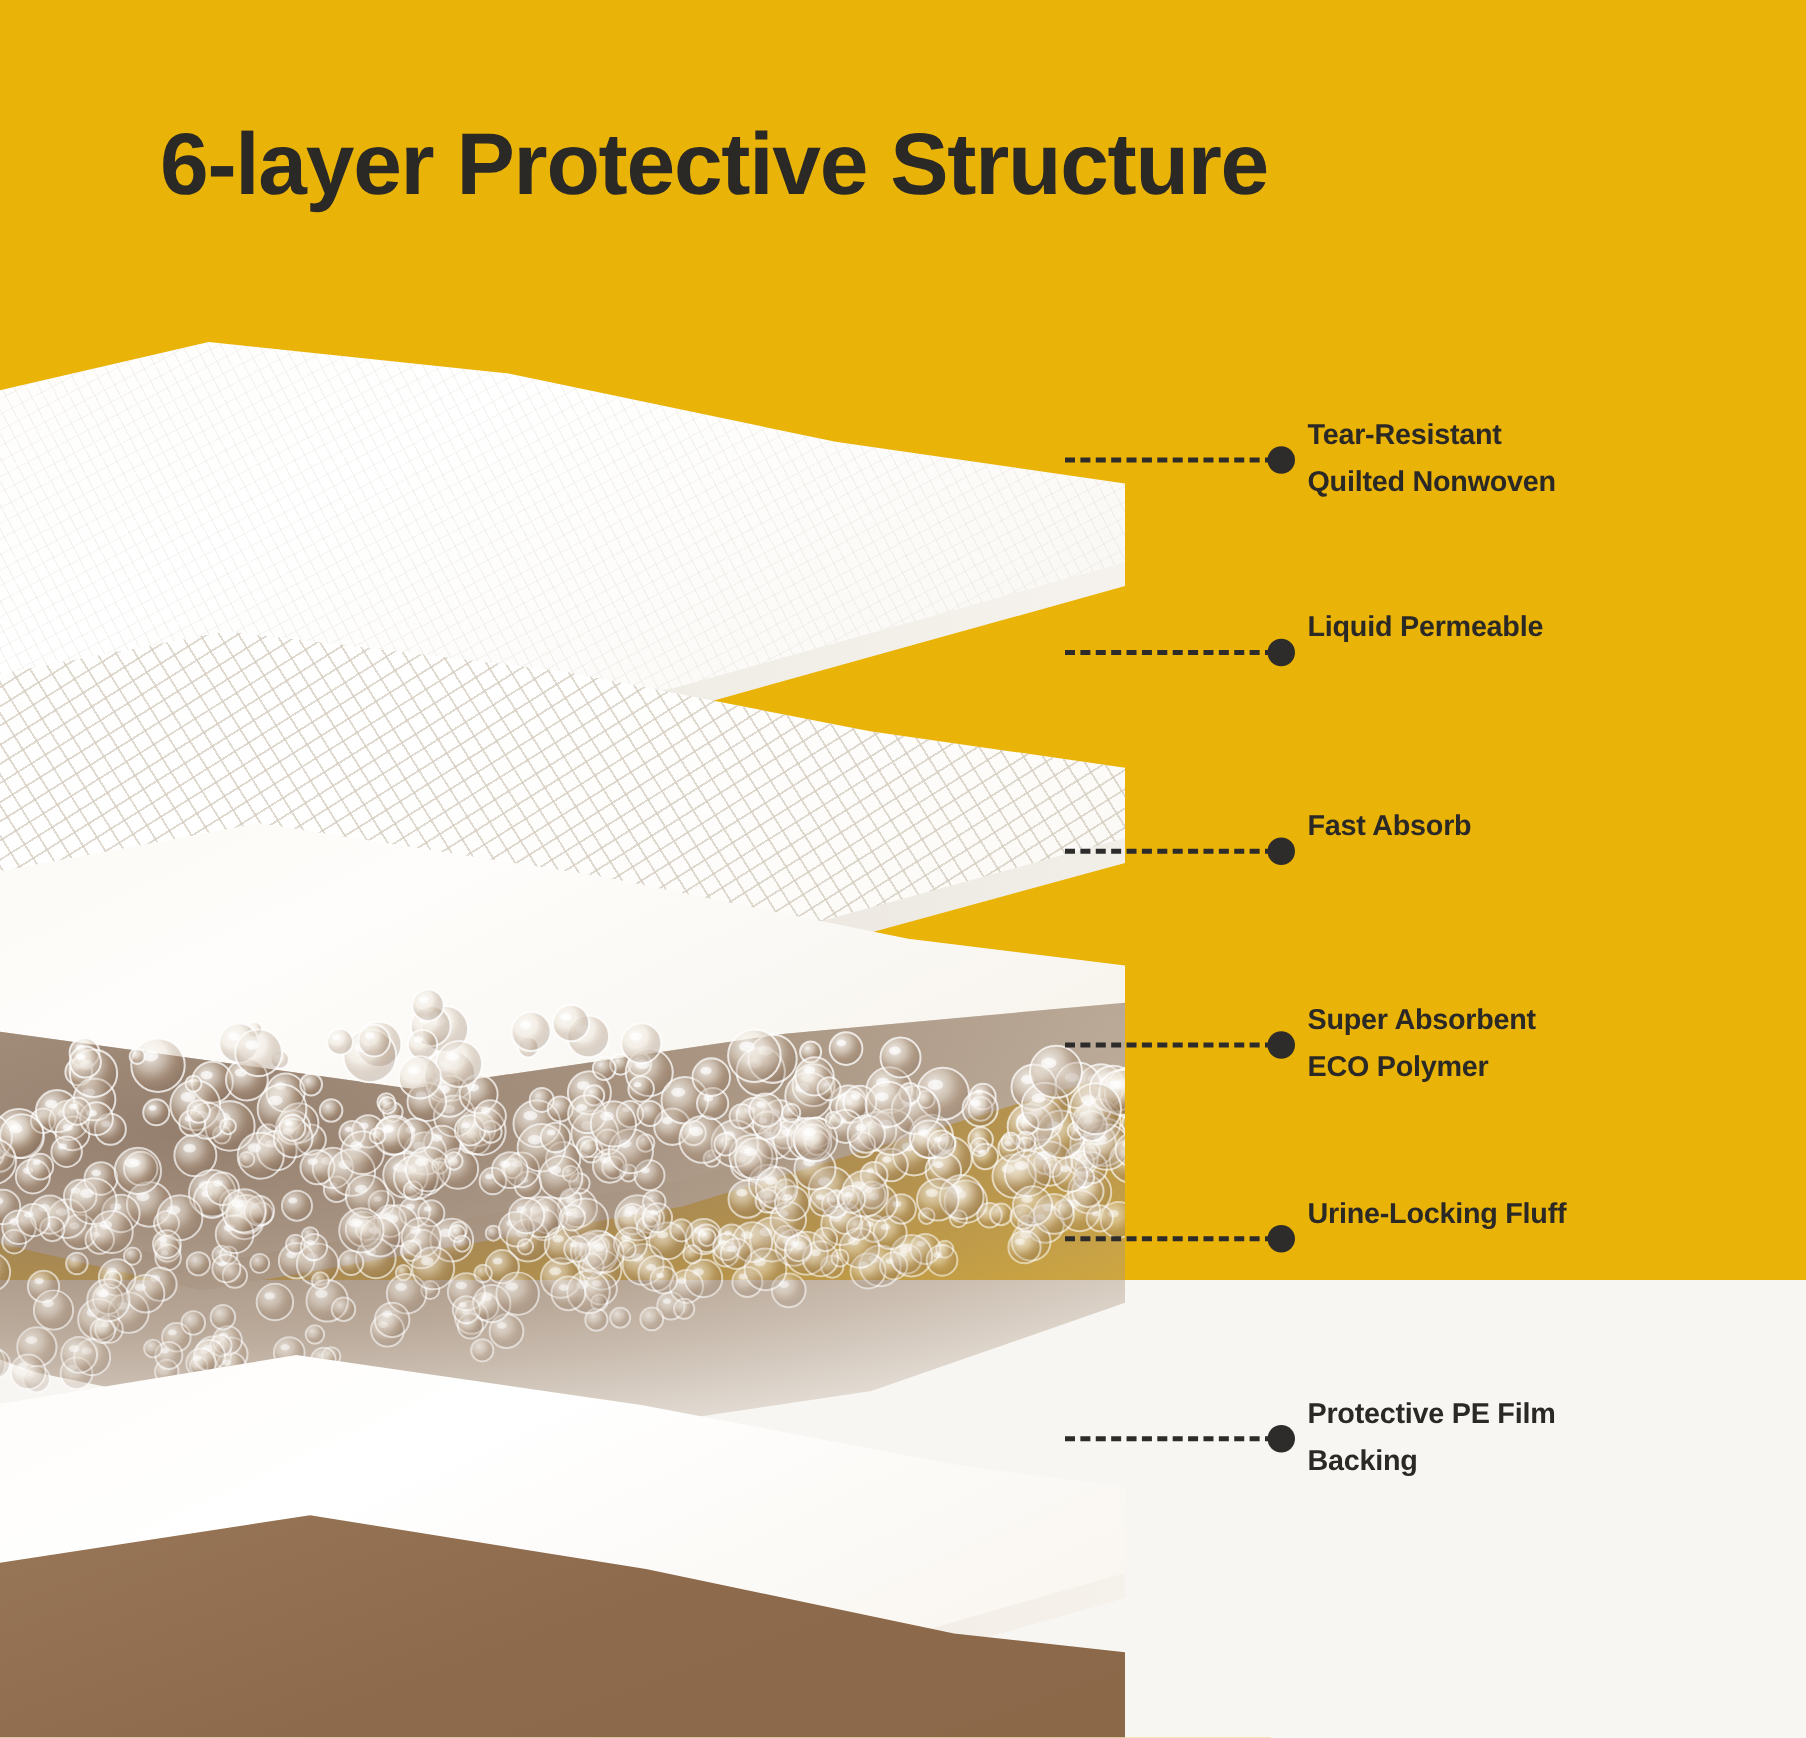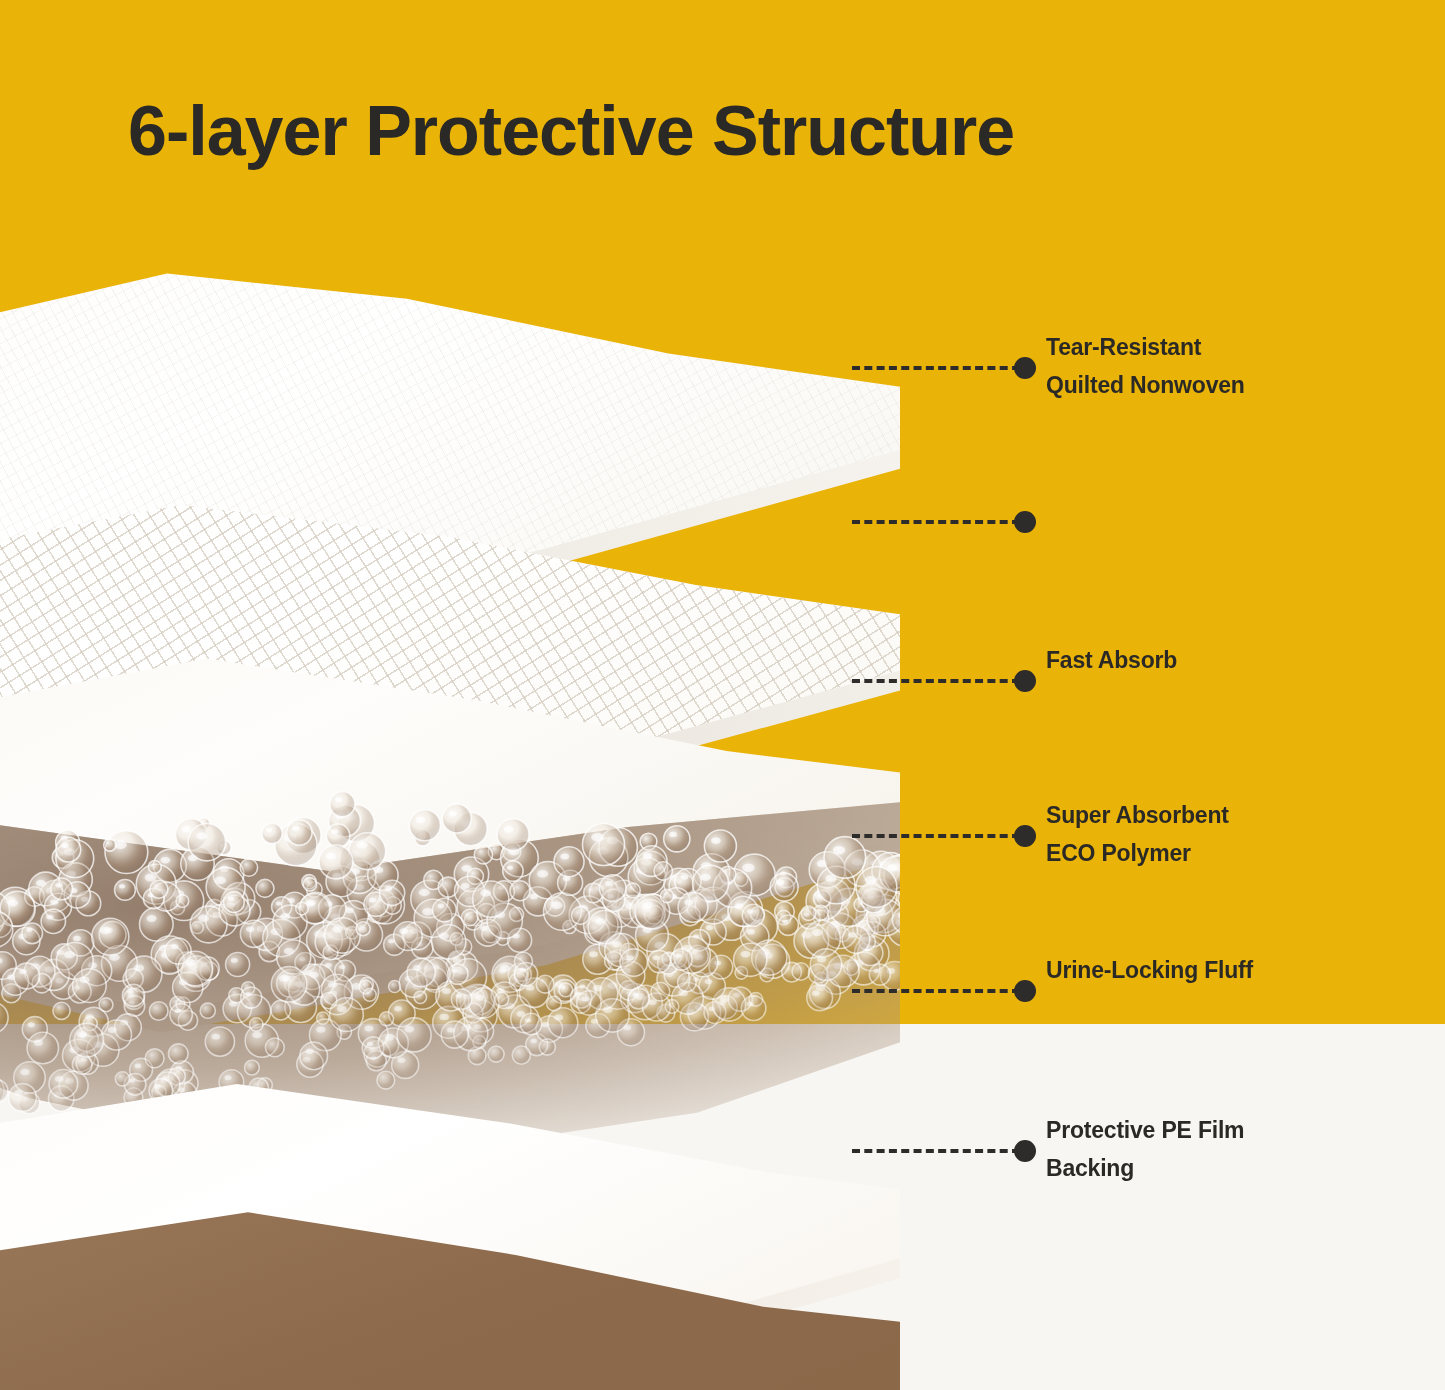--- a/index.html
+++ b/index.html
@@ -1275,20 +1275,21 @@
         <div class="dot" style="background: rgb(46, 44, 42);"></div>
         <div class="calloutText">
           <span class="l2">Tear-Resistant</span>
           <span class="l2">Quilted Nonwoven</span>
         </div>
       </div>
       <div class="callout" style="top: 522px;">
         <div class="lead"></div>
         <div class="dot" style="background: rgb(46, 44, 42);"></div>
         <div class="calloutText">
+          <span class="l2">Liquid Permeable</span>
         </div>
       </div>
       <div class="callout" style="top: 681px;">
         <div class="lead"></div>
         <div class="dot" style="background: rgb(46, 44, 42);"></div>
         <div class="calloutText">
           <span class="l2">Fast Absorb</span>
         </div>
       </div>
       <div class="callout" style="top: 836px;">

